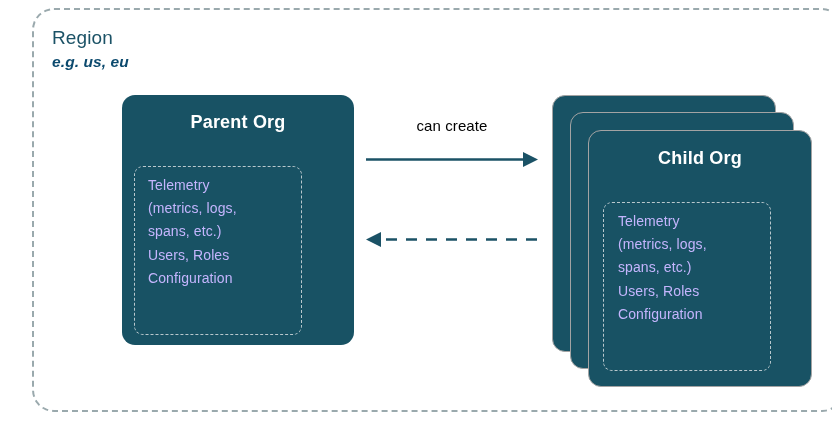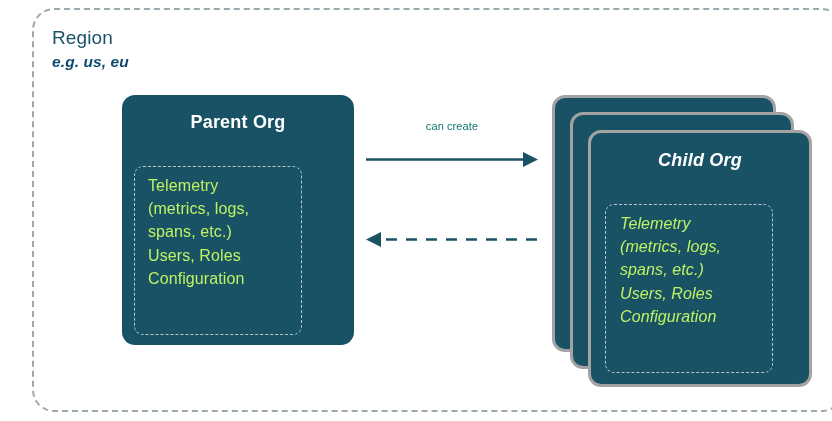--- a/index.html
+++ b/index.html
@@ -51,43 +51,42 @@
   }
 
   
   .card {
     position: absolute;
     box-sizing: border-box;
     background: #185264;
     border-radius: 13px;
   }
   .card.stacked {
-    border: 3px solid #a3a3a3;
-    font-style: italic;
+    border: 1px solid #a3a3a3;
   }
   .card-title {
     position: absolute;
     left: 0;
     right: 0;
     text-align: center;
     color: #ffffff;
     font-size: 18px;
     font-weight: bold;
     letter-spacing: 0.2px;
   }
   .inner-dashed {
     position: absolute;
     box-sizing: border-box;
     border: 1.6px dashed #b9c8cd;
     border-radius: 9px;
   }
   .inner-text {
     position: absolute;
-    color: #bef264;
-    font-size: 16px;
+    color: #c4b5fd;
+    font-size: 14px;
     line-height: 23.2px;
     white-space: pre-line;
     letter-spacing: 0.1px;
   }
 
   
   #parent-card { left: 98px; top: 95px; width: 232px; height: 250px; }
   #parent-card .card-title { top: 17px; }
   #parent-card .inner-dashed { left: 12px; top: 71px; width: 168px; height: 169px; }
   #parent-card .inner-text { left: 26px; top: 79px; }
@@ -98,22 +97,22 @@
   #child-front { left: 564px; top: 130px; width: 224px; height: 257px; }
   #child-front .card-title { top: 17px; }
   #child-front .inner-dashed { left: 14px; top: 71px; width: 168px; height: 169px; }
   #child-front .inner-text { left: 29px; top: 79px; }
 
   
   .arrow-svg { position: absolute; left: 0; top: 0; overflow: visible; }
   .arrow-label {
     position: absolute;
     text-align: center;
-    color: #0f766e;
-    font-size: 11px;
+    color: #000000;
+    font-size: 15px;
     line-height: 20px;
     white-space: pre-line;
     letter-spacing: 0.1px;
   }
   #label-can-create { left: 342px; top: 116px; width: 172px; }
   #label-usage-data { left: 342px; top: 261px; width: 172px; }
 </style>
 </head>
 <body>
 

